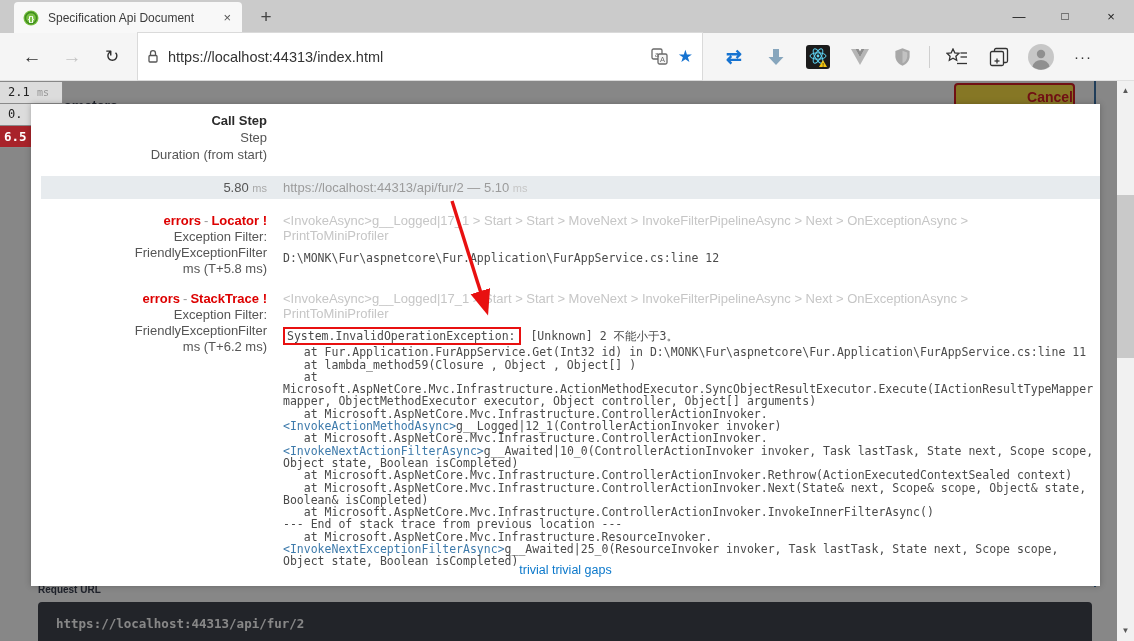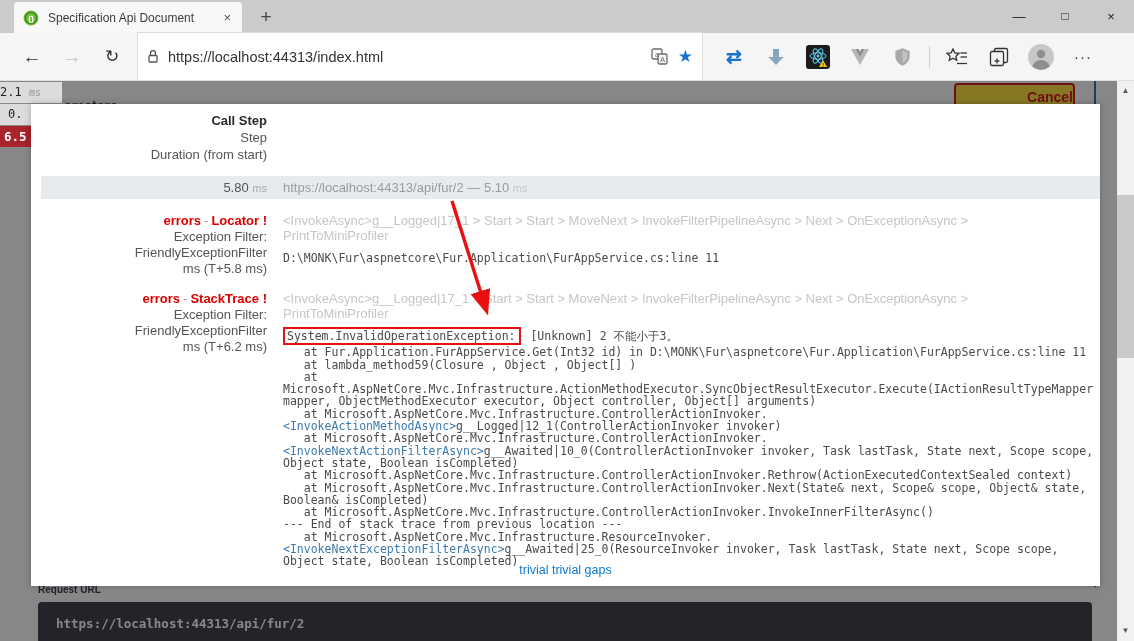--- a/index.html
+++ b/index.html
@@ -48,21 +48,21 @@
                 background:var(--request-url-box-bg,#41444e); z-index:10; }
   .requrl-text { font-family:"DejaVu Sans Mono", monospace; font-size:12.5px; font-weight:bold; color:#fff;
                  padding:14px 0 0 18px; white-space:nowrap; }
 
   .overlay { position:absolute; left:0; top:0; width:1117px; height:560px; background:rgba(0,0,0,0.47); z-index:15; }
 
   
   .badges { position:absolute; left:0; top:1px; z-index:20; font-family:"DejaVu Sans Mono", monospace; }
   .badge { width:63px; height:22px; border-bottom:1px solid #8a8a8a; border-right:1px solid #8a8a8a;
            font-size:12px; line-height:21px; }
-  .badge-light { background:#dcdcdc; color:#222; text-align:left; padding-right:5px; }
+  .badge-light { background:#dcdcdc; color:#222; text-align:center; padding-right:5px; }
   .badge-light .unit { color:#969696; font-size:10px; }
   .badge-left { text-align:left; padding-left:8px; }
   .badge-error { background:var(--badge-error-bg,#a8232a); color:#fff; font-weight:bold; text-align:left;
                  padding-left:4px; font-size:12.5px; }
 
   
   .popup { position:absolute; left:31px; top:23px; width:1069px; height:482px; background:#fff; z-index:30;
            overflow:hidden; padding:8px 0 0 10px; box-shadow:0 0 6px rgba(0,0,0,0.25); }
   .p-grid { display:grid; grid-template-columns:226px 1fr; column-gap:16px; }
   .col-l { text-align:right; }
@@ -255,21 +255,21 @@
       <div class="p-grid section">
         <div class="col-l sec-lines">
           <div>
             <span class="sec-title">errors</span><span class="sec-sep">-</span><span class="sec-title">Locator !</span>
           </div>
           <div>Exception Filter: FriendlyExceptionFilter</div>
           <div>ms (T+5.8 ms)</div>
         </div>
         <div>
           <div class="call-stack">&lt;InvokeAsync&gt;g__Logged|17_1 &gt; Start &gt; Start &gt; MoveNext &gt; InvokeFilterPipelineAsync &gt; Next &gt; OnExceptionAsync &gt; PrintToMiniProfiler</div>
-          <div class="detail-mono"><div class="stack-line"><span>D:\MONK\Fur\aspnetcore\Fur.Application\FurAppService.cs:line 11</span></div></div>
+          <div class="detail-mono"><div class="stack-line"><span>D:\MONK\Fur\aspnetcore\Fur.Application\FurAppService.cs:line 12</span></div></div>
         </div>
       </div>
 
       <div class="p-grid section">
         <div class="col-l sec-lines">
           <div>
             <span class="sec-title">errors</span><span class="sec-sep">-</span><span class="sec-title">StackTrace !</span>
           </div>
           <div>Exception Filter: FriendlyExceptionFilter</div>
           <div>ms (T+6.2 ms)</div>

